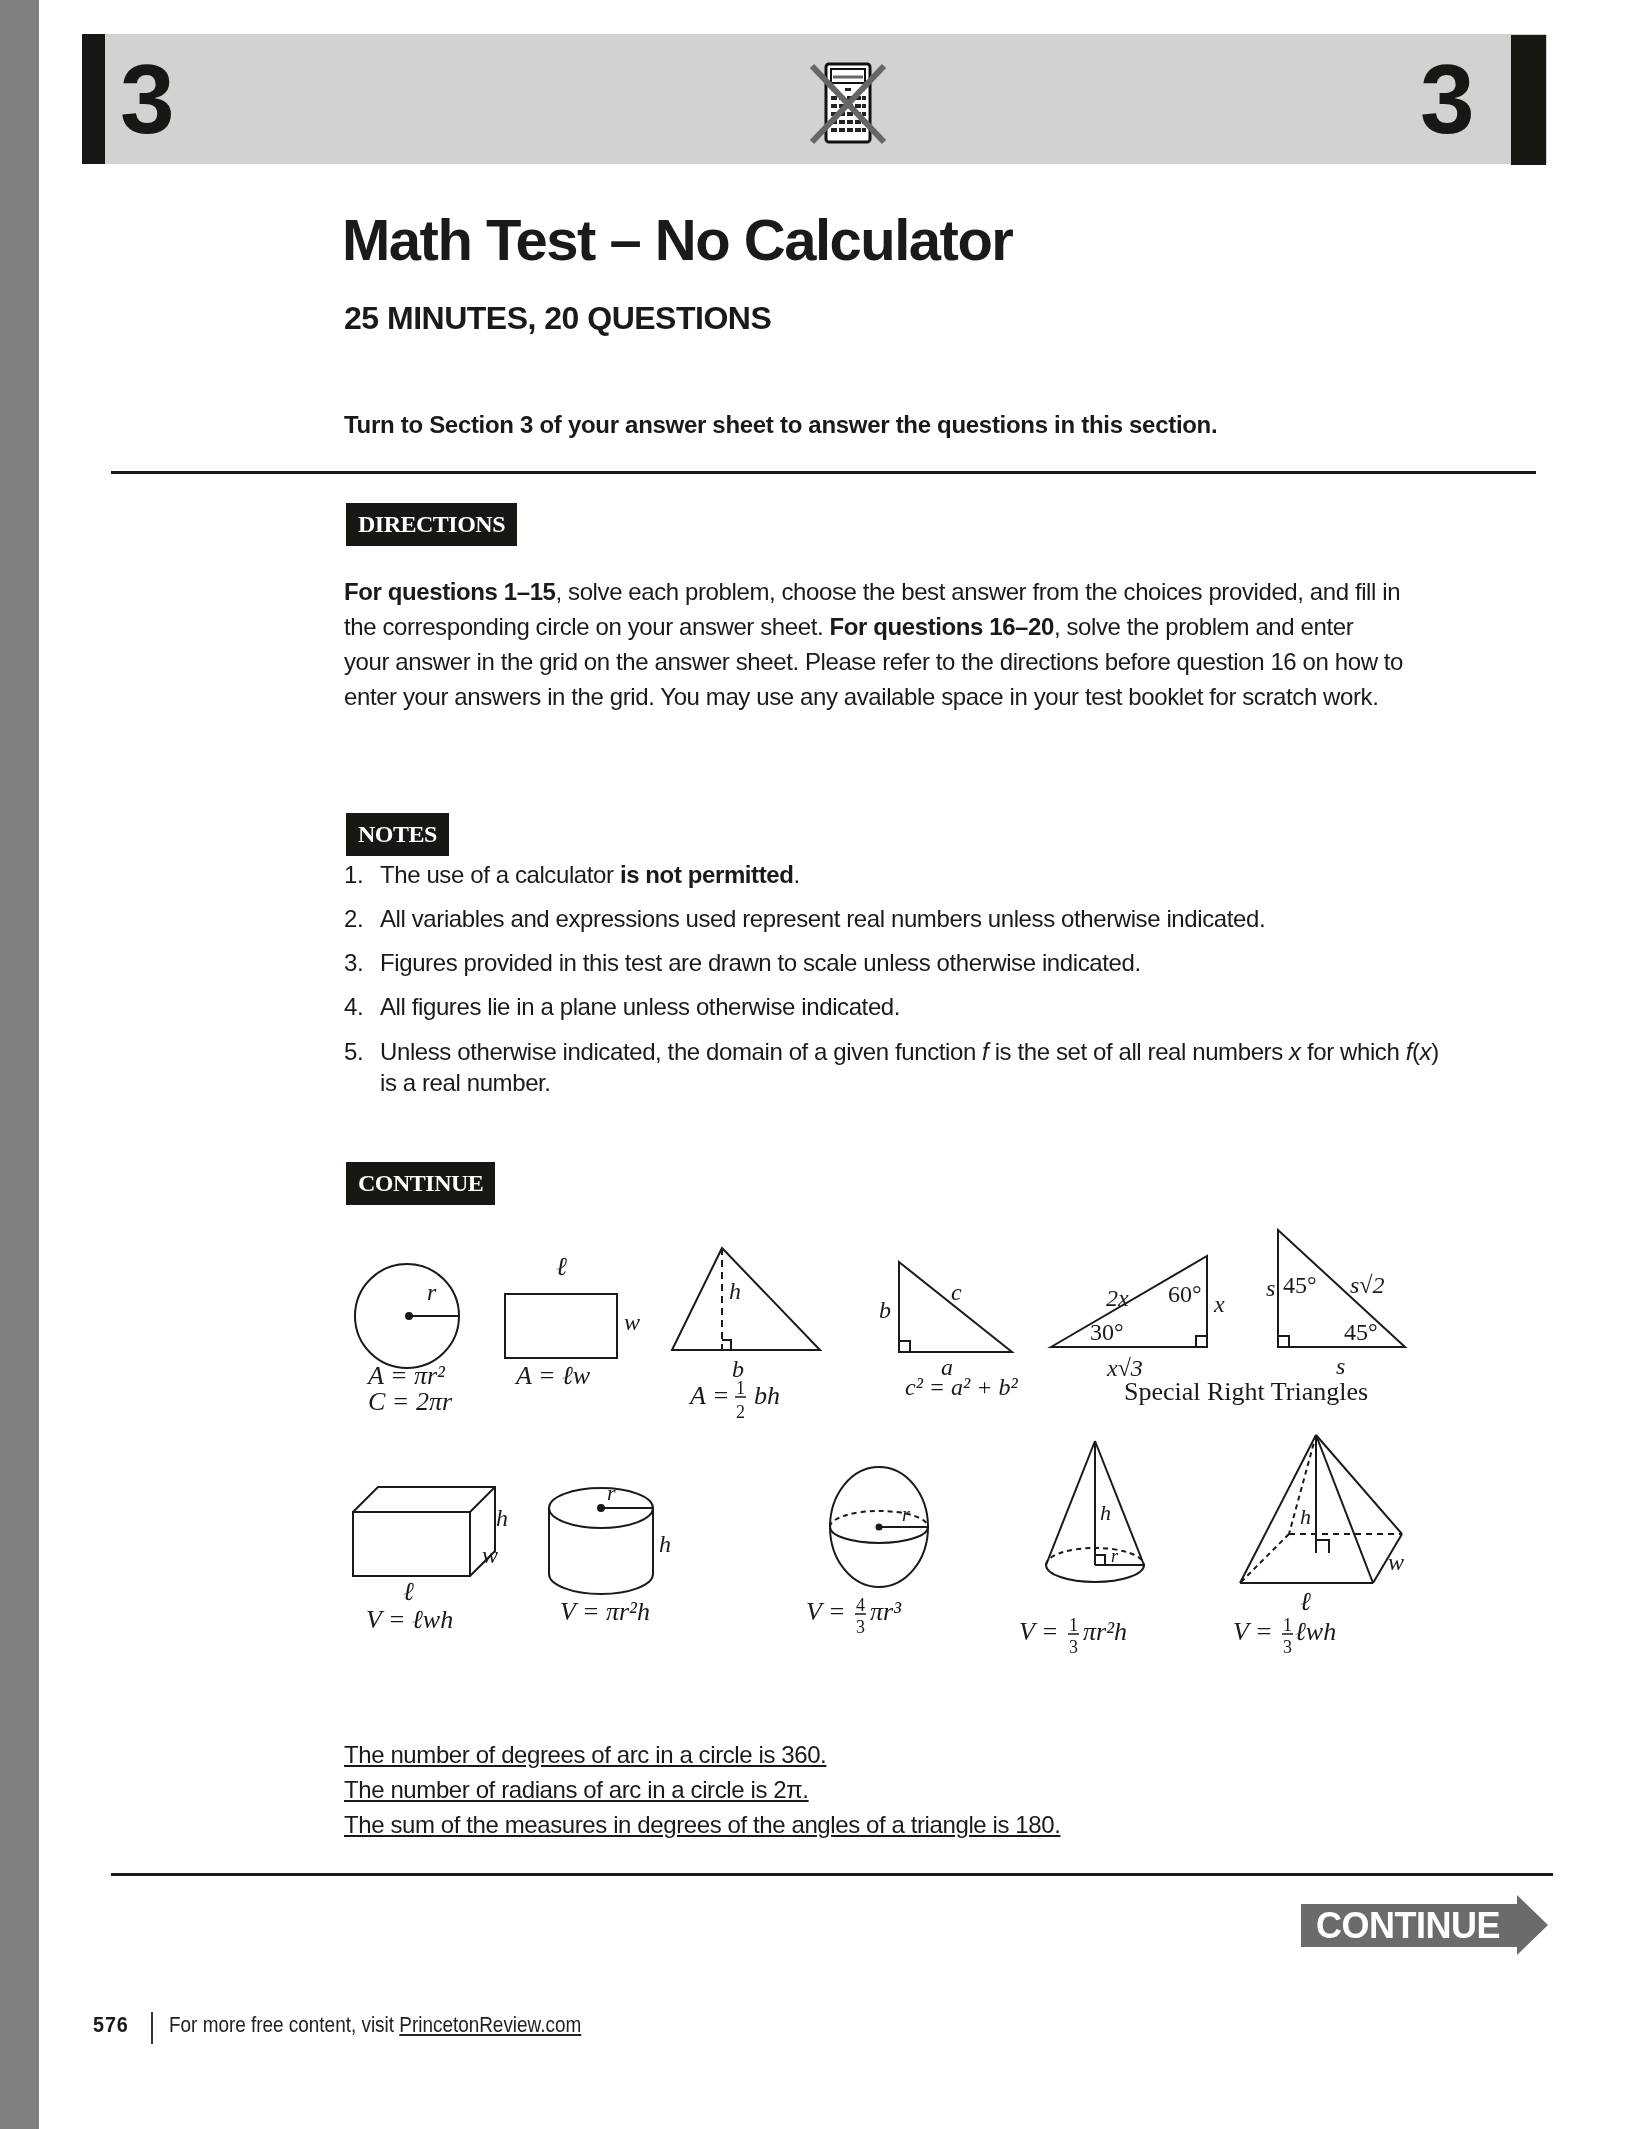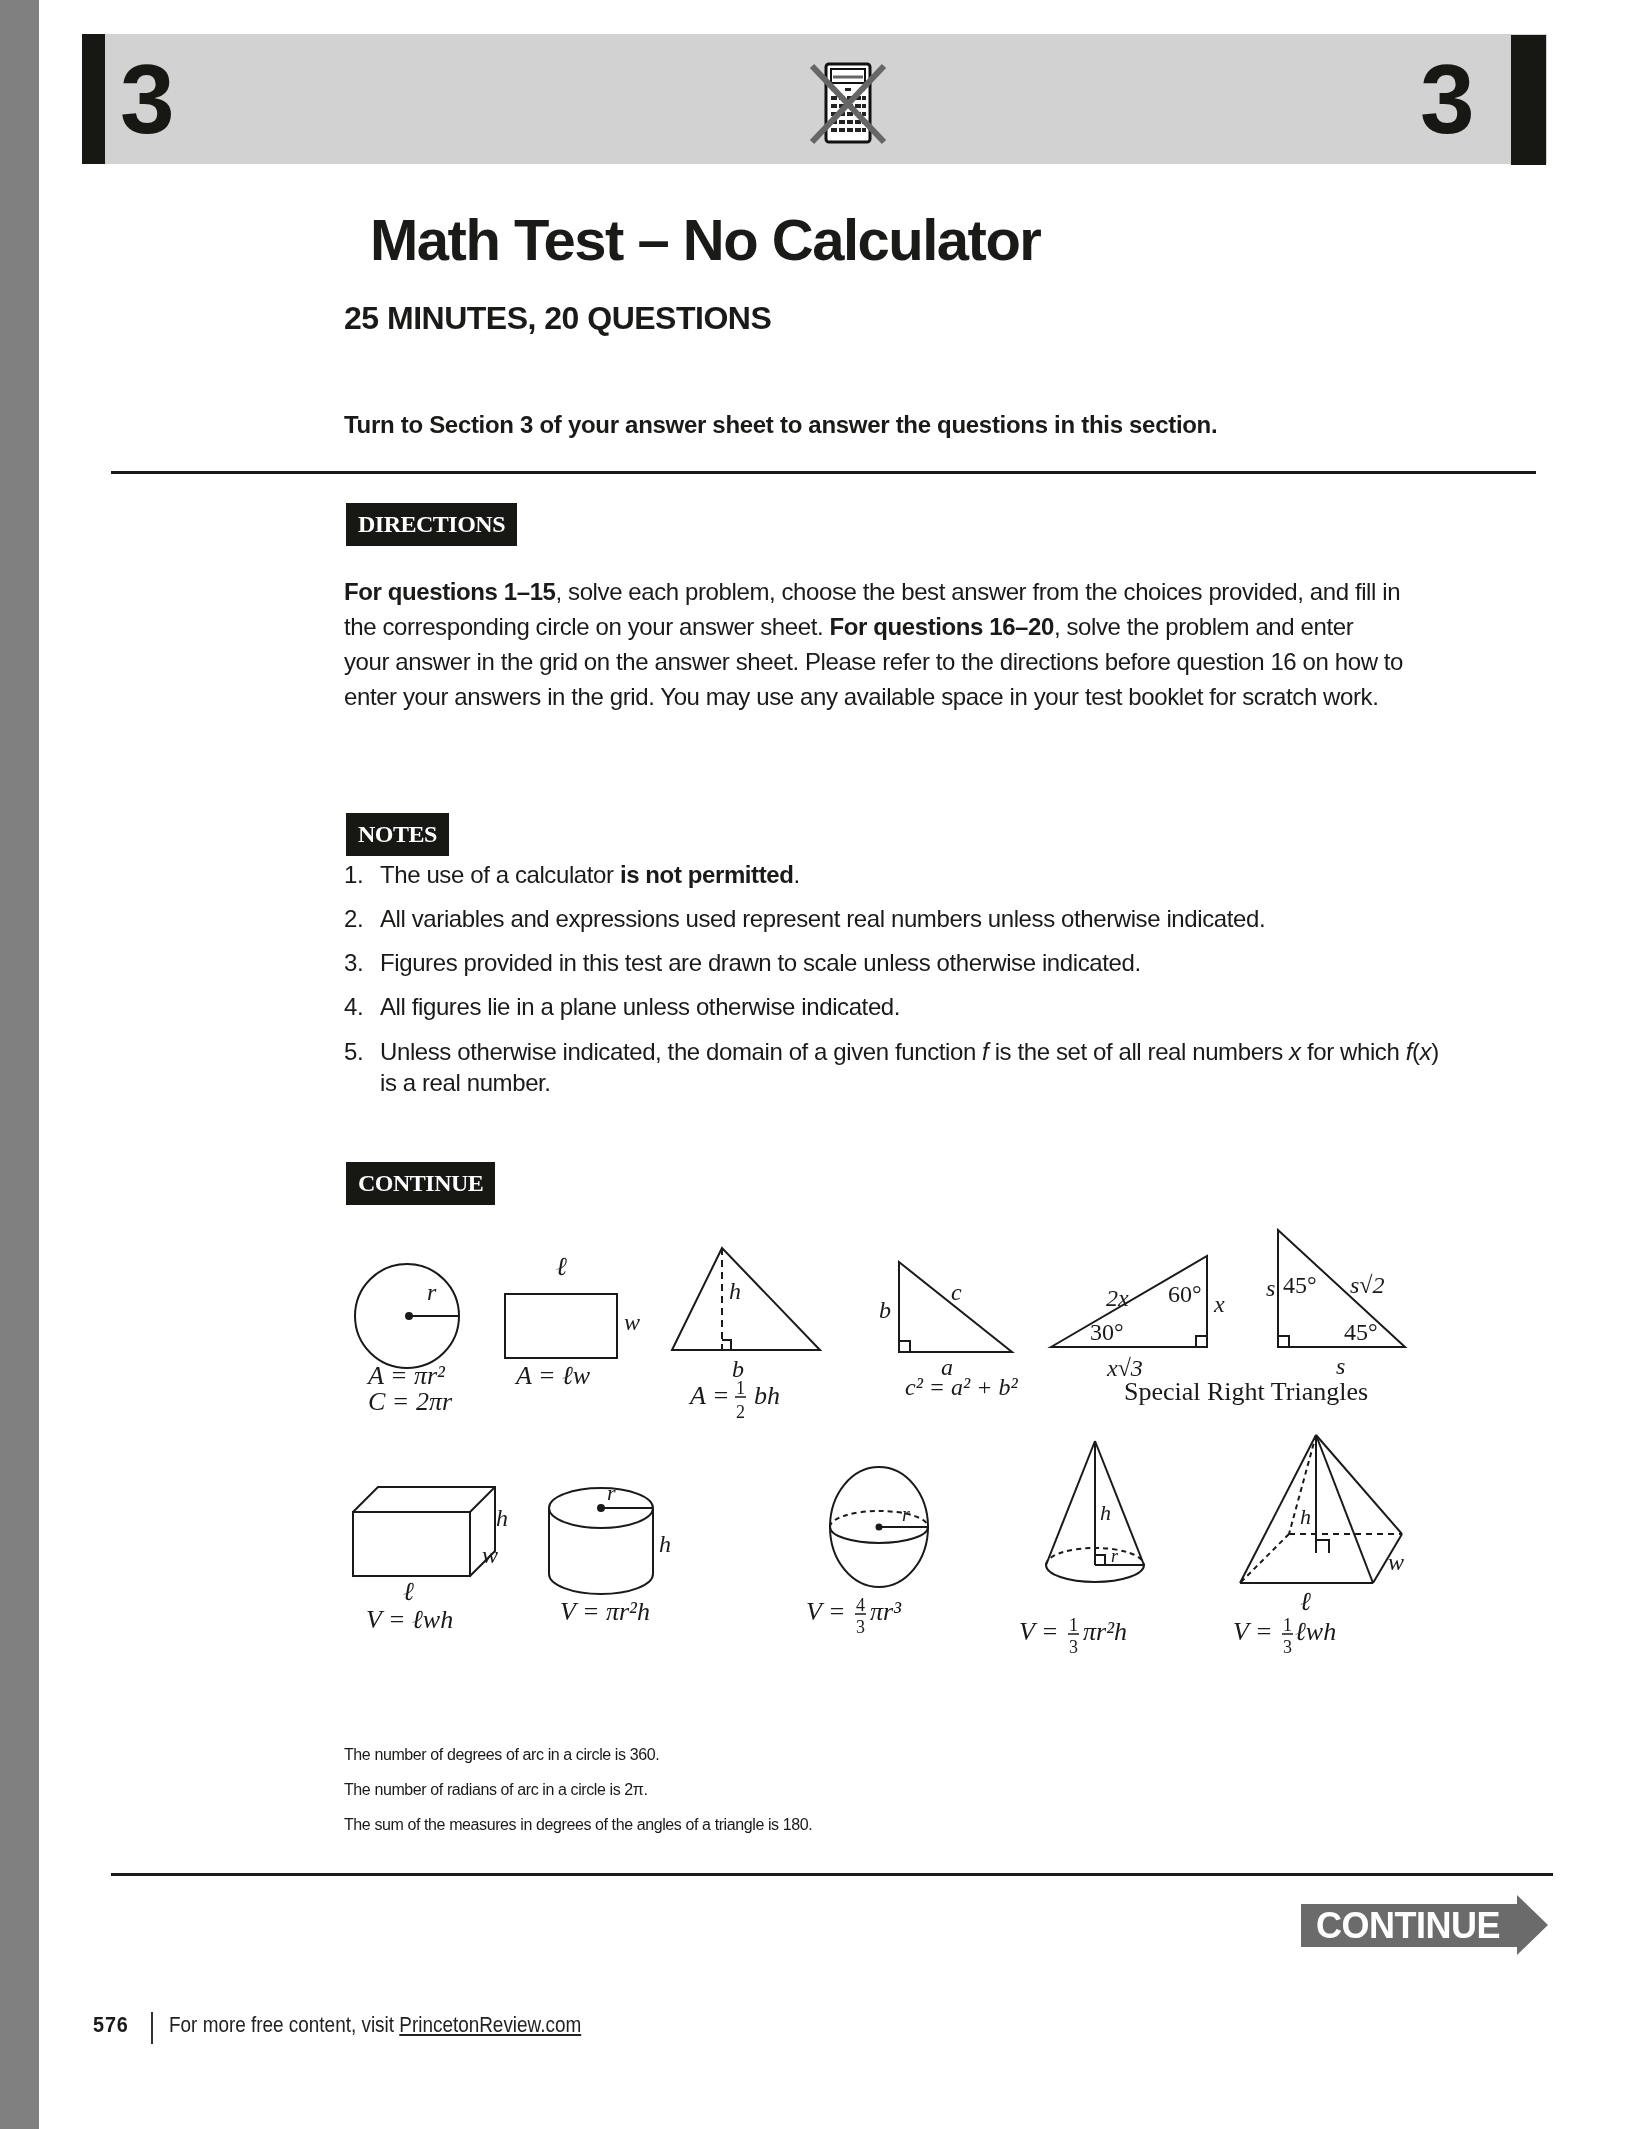--- a/index.html
+++ b/index.html
@@ -9,21 +9,21 @@
   .left-strip { left: 0; top: 0; width: 39px; height: 2129px; background: #808080; }
   .header-band { left: 82px; top: 34px; width: 1465px; height: 130px; background: #d2d2d2; }
   .header-bar-left { left: 82px; top: 34px; width: 23px; height: 130px; background: #171714; }
   .header-bar-right { left: 1511px; top: 35px; width: 35px; height: 130px; background: #171714; }
   .section-num { font-family: "Liberation Sans", sans-serif; font-weight: bold; font-size: 98px;
                  line-height: 1; top: 50px; color: #171714; letter-spacing: -2px; }
   .section-num.left { left: 120px; }
   .section-num.right { left: 1420px; }
   .no-calc-icon { left: 800px; top: 58px; width: 96px; height: 88px; }
 
-  .title { left: 342px; top: 206px; font-size: 58px; font-weight: bold; letter-spacing: -1.5px; white-space: nowrap; margin-left: 28px; }
+  .title { left: 342px; top: 206px; font-size: 58px; font-weight: bold; letter-spacing: -1.5px; white-space: nowrap; }
   .subtitle { left: 344px; top: 300px; font-size: 32px; font-weight: bold; letter-spacing: -0.5px; white-space: nowrap; }
   .instruction { left: 344px; top: 411px; font-size: 24px; font-weight: bold; letter-spacing: -0.3px; white-space: nowrap; }
   .rule { height: 3px; background: #1a1a18; }
   .rule-top { left: 111px; top: 471px; width: 1425px; }
   .rule-bottom { left: 111px; top: 1873px; width: 1442px; }
 
   .badge { background: #171714; color: #fff; font-weight: bold; font-size: 24px;
            padding: 0 12px; height: 43px; line-height: 43px; letter-spacing: -0.5px; white-space: nowrap; font-family: Liberation Serif, serif; }
   .badge-directions { left: 346px; top: 503px; }
   .badge-notes { left: 346px; top: 813px; }
@@ -33,21 +33,21 @@
   .para b { font-weight: bold; text-align: right; }
 
   .notes { left: 344px; top: 860px; width: 1200px; font-size: 24px; letter-spacing: -0.4px; margin: 0; padding: 0; list-style: none; }
   .notes li { position: relative; padding-left: 36px; line-height: 30px; margin-bottom: 14px; }
   .notes li .num { position: absolute; left: 0; top: 0; }
   .notes li b { font-weight: bold; }
   .notes li i { font-style: italic; }
 
   .ref-svg { left: 0; top: 0; width: 1640px; height: 2129px; }
   .ref-svg text { font-family: "Liberation Serif", serif; fill: #1a1a18; }
-  .facts { left: 344px; top: 1737px; font-size: 16px; line-height: 35px; letter-spacing: -0.4px; }
+  .facts { left: 344px; top: 1737px; font-size: 24px; line-height: 35px; letter-spacing: -0.4px; text-decoration: underline; }
   .facts div { white-space: nowrap; }
 
   .continue { left: 1300px; top: 1894px; width: 250px; height: 62px; cursor: pointer; }
   .continue-label { position: absolute; left: 0; top: 10px; width: 216px; text-align: center; color: #fff;
                     font-weight: bold; font-size: 36px; line-height: 43px; letter-spacing: -0.5px; }
 
   .footer { left: 93px; top: 2012px; font-family: "Liberation Sans", sans-serif; font-size: 22px; white-space: nowrap;
             display: flex; }
   .footer .page-num { font-weight: bold; letter-spacing: 1px; transform: scaleX(0.9); transform-origin: left; }
   .footer .sep { width: 2px; height: 32px; background: #333; margin: 0 16px 0 18px; }

